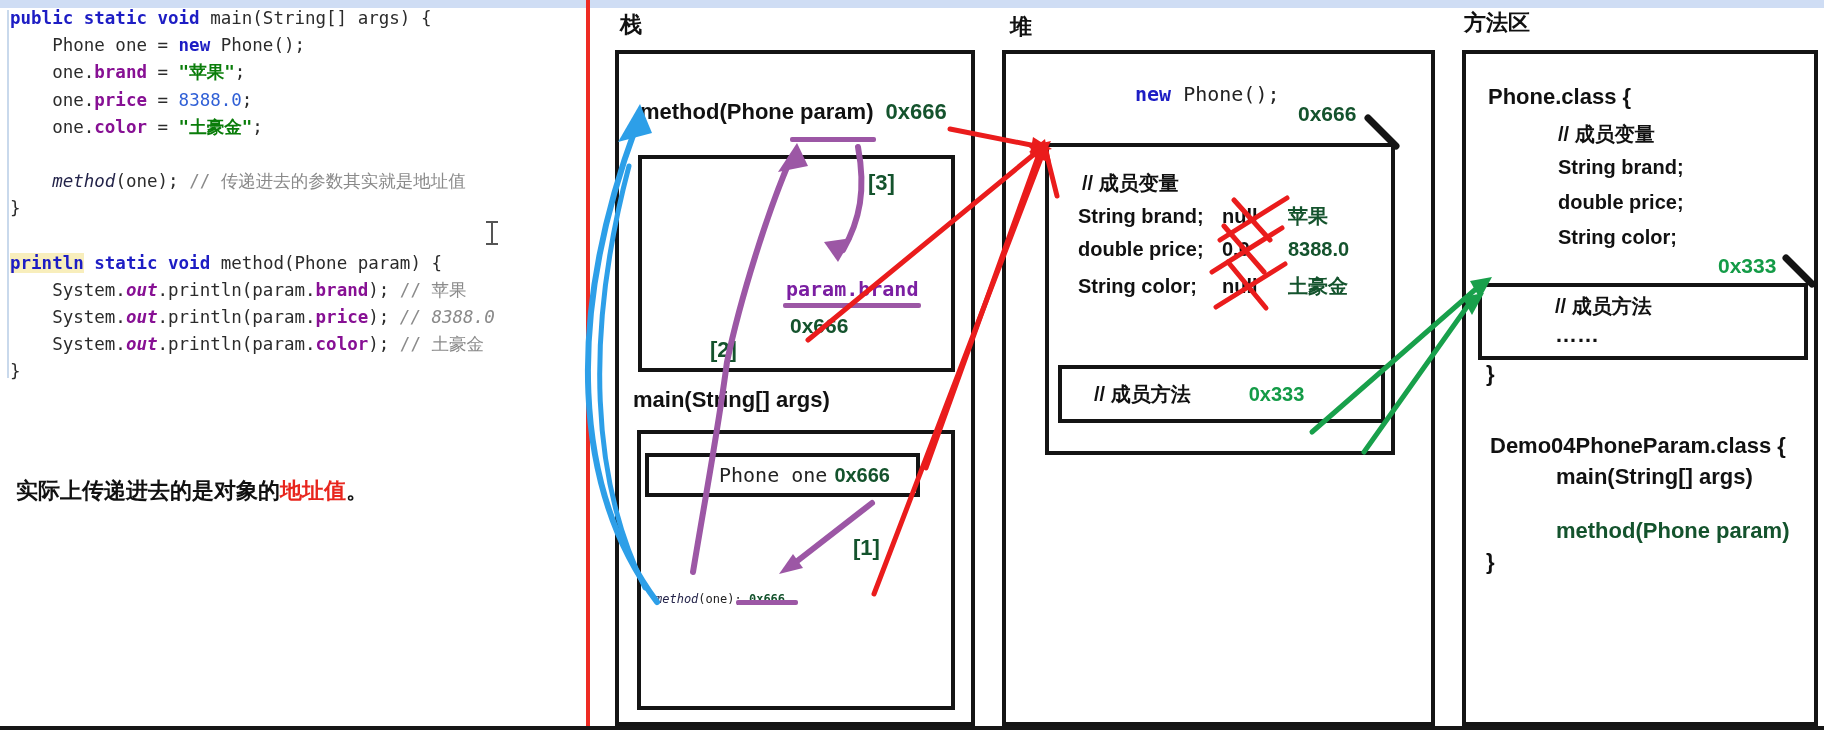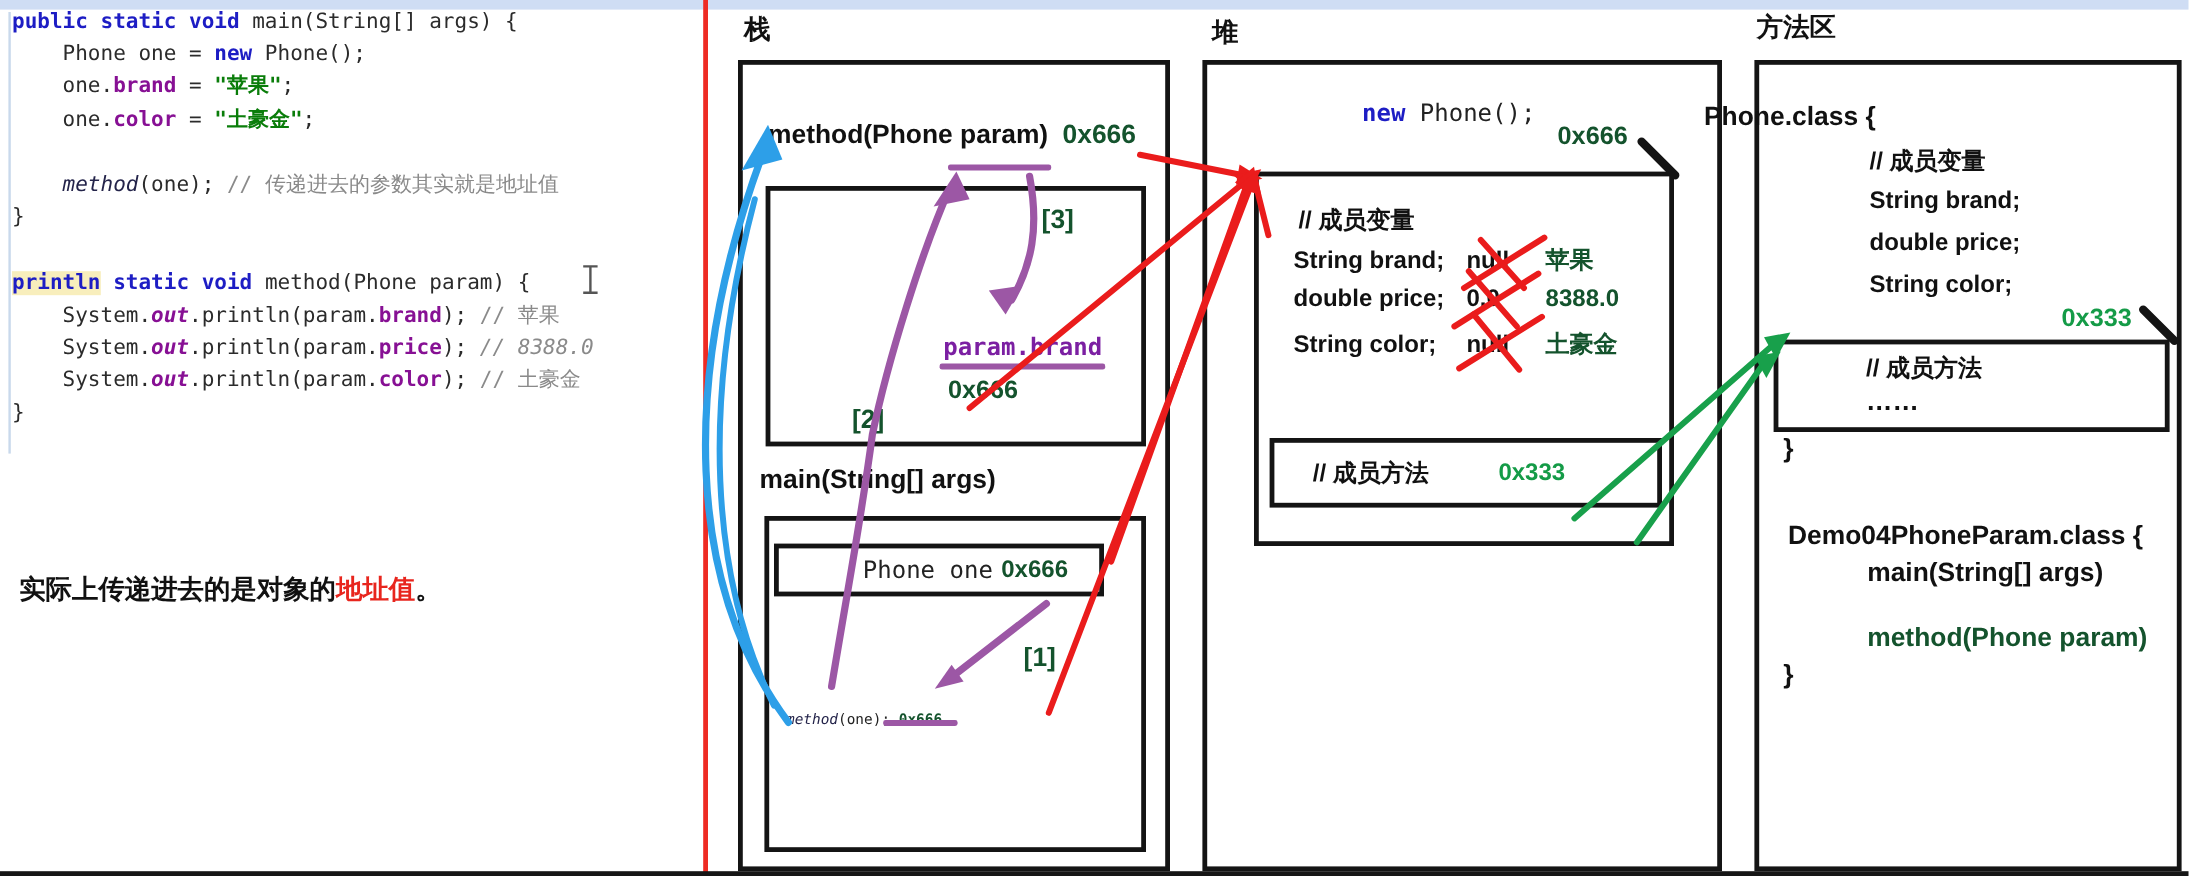--- a/index.html
+++ b/index.html
@@ -51,20 +51,21 @@
 
 <div id="screen">
 
   <div class="top-strip"></div>
   <div class="gutter-line"></div>
 
   <div id="code-block">
       <div class="code-line"><span class="tk-kw">public static void </span><span class="tk-pl">main(String[] args) {</span></div>
       <div class="code-line"><span class="tk-pl">    Phone one = </span><span class="tk-kw">new</span><span class="tk-pl"> Phone();</span></div>
       <div class="code-line"><span class="tk-pl">    one.</span><span class="tk-fld">brand</span><span class="tk-pl"> = </span><span class="tk-str">"苹果"</span><span class="tk-pl">;</span></div>
+      <div class="code-line"><span class="tk-pl">    one.</span><span class="tk-fld">price</span><span class="tk-pl"> = </span><span class="tk-num">8388.0</span><span class="tk-pl">;</span></div>
       <div class="code-line"><span class="tk-pl">    one.</span><span class="tk-fld">color</span><span class="tk-pl"> = </span><span class="tk-str">"土豪金"</span><span class="tk-pl">;</span></div>
       <div class="code-line">&nbsp;</div>
       <div class="code-line"><span class="tk-pl">    </span><span class="tk-mth">method</span><span class="tk-pl">(one); </span><span class="tk-cmt">// 传递进去的参数其实就是地址值</span></div>
       <div class="code-line"><span class="tk-pl">}</span></div>
       <div class="code-line">&nbsp;</div>
       <div class="code-line"><span class="tk-kw tk-hl">println</span><span class="tk-kw"> static void </span><span class="tk-pl">method(Phone param) {</span></div>
       <div class="code-line"><span class="tk-pl">    System.</span><span class="tk-sfld">out</span><span class="tk-pl">.println(param.</span><span class="tk-fld">brand</span><span class="tk-pl">); </span><span class="tk-cmt">// 苹果</span></div>
       <div class="code-line"><span class="tk-pl">    System.</span><span class="tk-sfld">out</span><span class="tk-pl">.println(param.</span><span class="tk-fld">price</span><span class="tk-pl">); </span><span class="tk-cmt tk-it">// 8388.0</span></div>
       <div class="code-line"><span class="tk-pl">    System.</span><span class="tk-sfld">out</span><span class="tk-pl">.println(param.</span><span class="tk-fld">color</span><span class="tk-pl">); </span><span class="tk-cmt">// 土豪金</span></div>
       <div class="code-line"><span class="tk-pl">}</span></div>
@@ -137,21 +138,21 @@
   <div class="dbox" style="left:1058px;top:365px;width:327px;height:58px;">
     <div class="row" style="height:100%;align-items:center;padding-left:32px;gap:58px;">
       <span class="lbl f20" style="position:static;">// 成员方法</span>
       <span class="lbl f20 green" style="position:static;">0x333</span>
     </div>
   </div>
 
   <div class="sec-title" style="left:1464px;top:8px;">方法区</div>
   <div class="dbox" style="left:1462px;top:50px;width:356px;height:676px;"></div>
 
-  <div class="lbl f22" style="left:1420px;top:84px;">Phone.class {</div>
+  <div class="lbl f22" style="left:1488px;top:84px;">Phone.class {</div>
   <div class="lbl f20" style="left:1558px;top:121px;">// 成员变量</div>
   <div class="lbl f20" style="left:1558px;top:156px;">String brand;</div>
   <div class="lbl f20" style="left:1558px;top:191px;">double price;</div>
   <div class="lbl f20" style="left:1558px;top:226px;">String color;</div>
   <div class="lbl f21 green" style="left:1718px;top:254px;">0x333</div>
 
   <div class="dbox" style="left:1478px;top:283px;width:330px;height:77px;"></div>
   <div class="lbl f20" style="left:1555px;top:293px;">// 成员方法</div>
   <div class="lbl f22" style="left:1555px;top:322px;">……</div>
   <div class="lbl f22" style="left:1486px;top:361px;">}</div>

